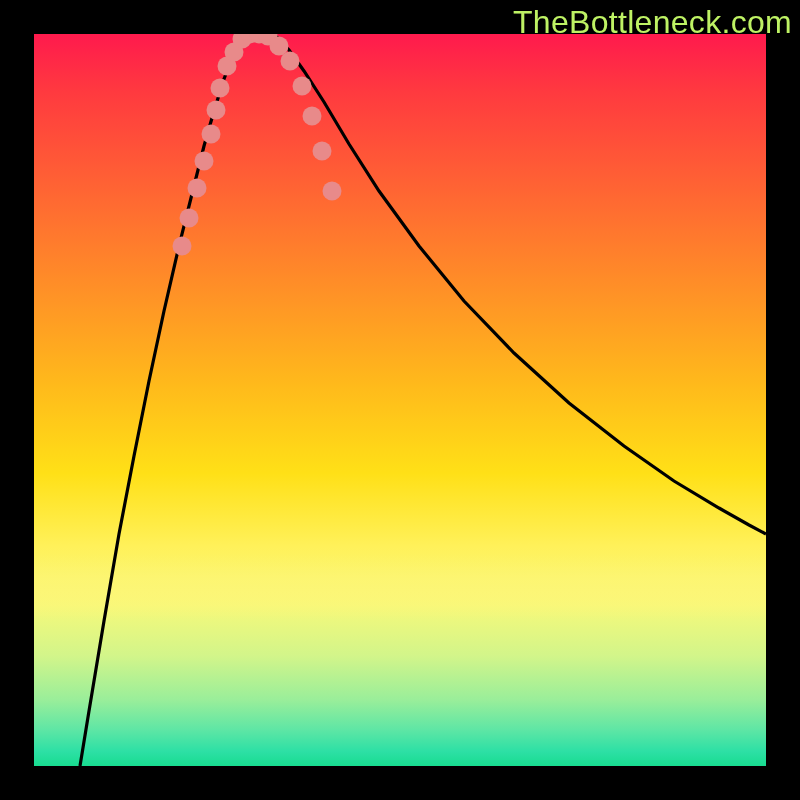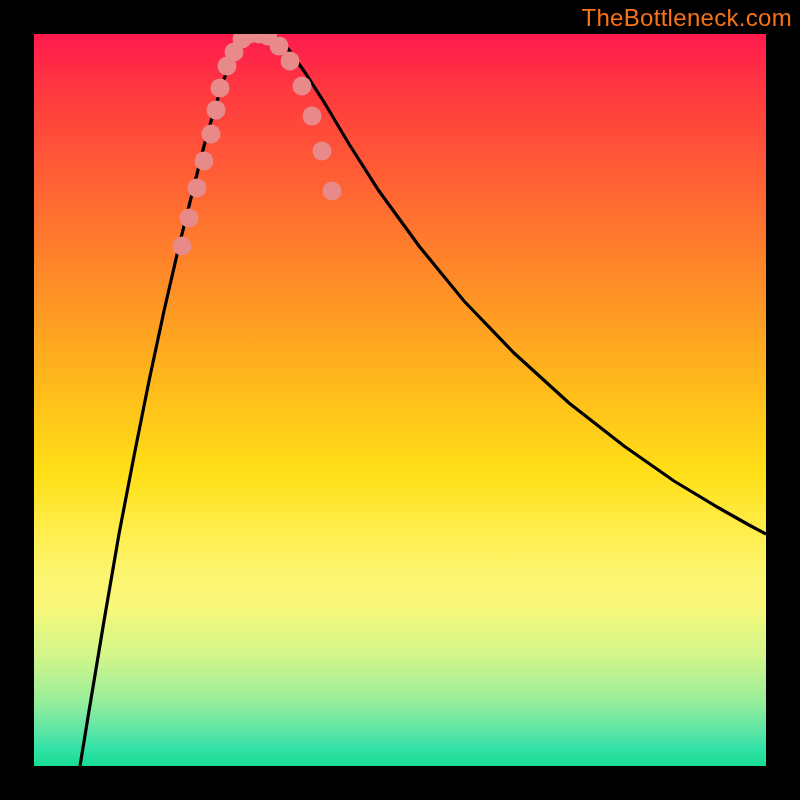--- a/index.html
+++ b/index.html
@@ -57,22 +57,22 @@
   .curves {
     position: absolute;
     inset: 0;
     width: 732px;
     height: 732px;
   }
   .watermark {
     position: absolute;
     top: 4px;
     right: 8px;
-    color: #f97316;
-    font-size: 24px;
+    color: #bef264;
+    font-size: 32px;
     font-weight: 500;
     letter-spacing: 0.3px;
   }
 </style>
 </head>
 <body>
 
 <div class="outer">
   <div class="plot">
     <div class="gradient"></div>

